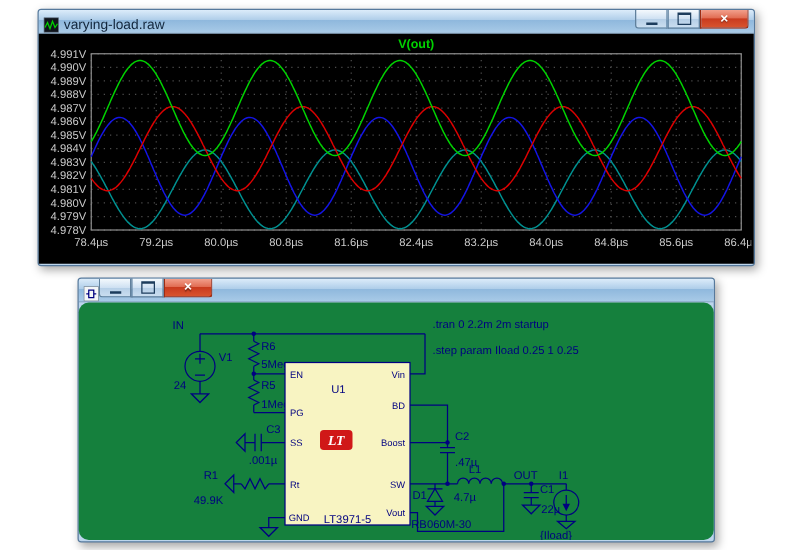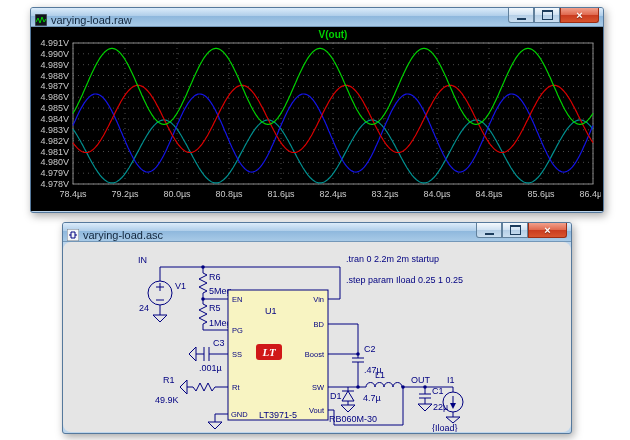--- a/index.html
+++ b/index.html
@@ -38,21 +38,21 @@
     width:39px;border-radius:0 0 3px 0;border-color:#9c2d14;
     background:linear-gradient(#f2a08c,#e06a50 48%,#c93а1e 49%,#d8542e);
     background:linear-gradient(#f2a08c,#e06a50 48%,#c93a1e 49%,#d8542e);
     color:#fff;font-size:11px;font-weight:bold;
   }
   .glyph-min{display:block;width:9px;height:8px;border-bottom:2px solid #1c3click;border-bottom:2px solid #1c3c5c;}
   .glyph-max{display:block;width:9px;height:7px;border:1px solid #1c3c5c;border-top:2px solid #1c3c5c;background:transparent;}
   .glyph-close{color:#fff;text-shadow:0 1px 1px rgba(0,0,0,.4);line-height:13px;}
   .win-body{position:relative;overflow:hidden;}
   .win-body.plot{background:#000;}
-  .win-body.schem{background:#e5e5e5;border-radius:8px;}
+  .win-body.schem{background:#15803d;border-radius:8px;}
   #plot-svg{display:block;}
   
   .grid{stroke:#4d4d4d;stroke-dasharray:1,4;stroke-width:1;}
   .plot-border{fill:none;stroke:#8a8a8a;stroke-width:1;}
   .ytick,.xtick{font-size:9px;fill:#c9c9c9;font-family:"Liberation Sans",sans-serif;}
   .plot-title{font-size:10px;font-weight:bold;font-family:"Liberation Sans",sans-serif;}
   
   .wire{stroke:var(--wire,#000080);fill:none;stroke-width:1;}
   .dot{fill:var(--wire,#000080);stroke:none;}
   .slabel{font-family:"Liberation Sans",sans-serif;font-size:9px;fill:var(--wire,#000080);}
@@ -145,21 +145,20 @@
       </svg>
   </div>
 </div>
 
 <div class="window" style="left:62px;top:222px;width:508px;height:210px;">
   <div class="titlebar">
     <svg class="appicon" width="12" height="12">
       <rect x="0" y="0" width="12" height="12" fill="#f4f6f8" stroke="#6a7b8c"></rect>
       <path d="M2,6 H4 M8,6 H10 M4,3 V9 H8 V3 Z" fill="none" stroke="#000080" stroke-width="1"></path>
     </svg>
-    <span class="title">varying-load.asc</span>
     <div class="controls">
       <div class="btn min">
           <span class="glyph-min"></span>
         </div>
       <div class="btn max">
           <span class="glyph-max"></span>
         </div>
       <div class="btn close">
           <span class="glyph-close">×</span>
         </div>

